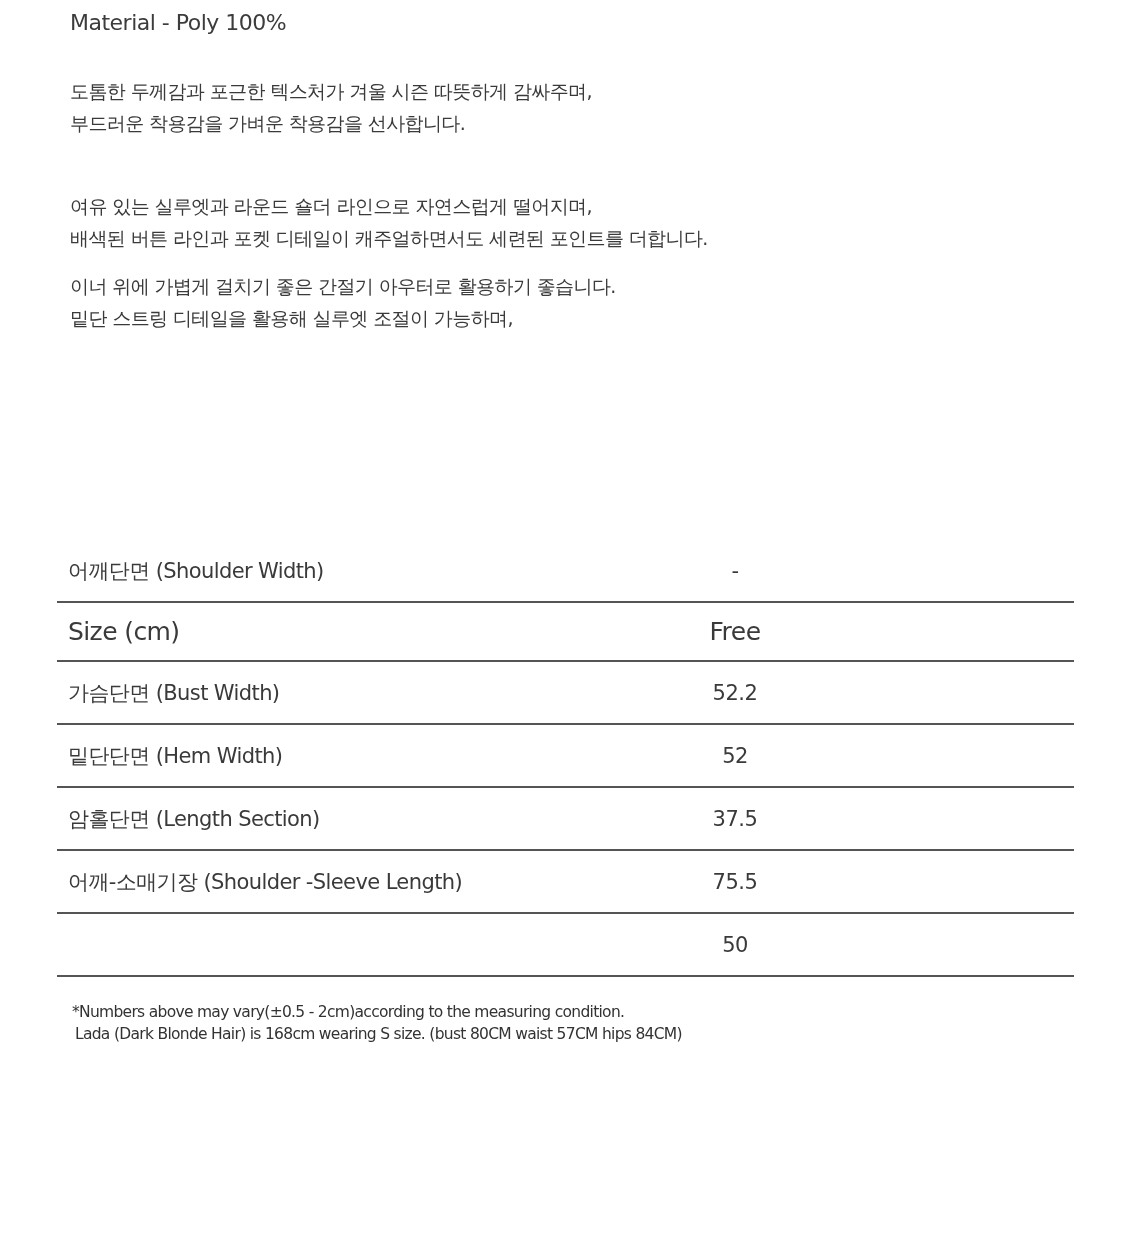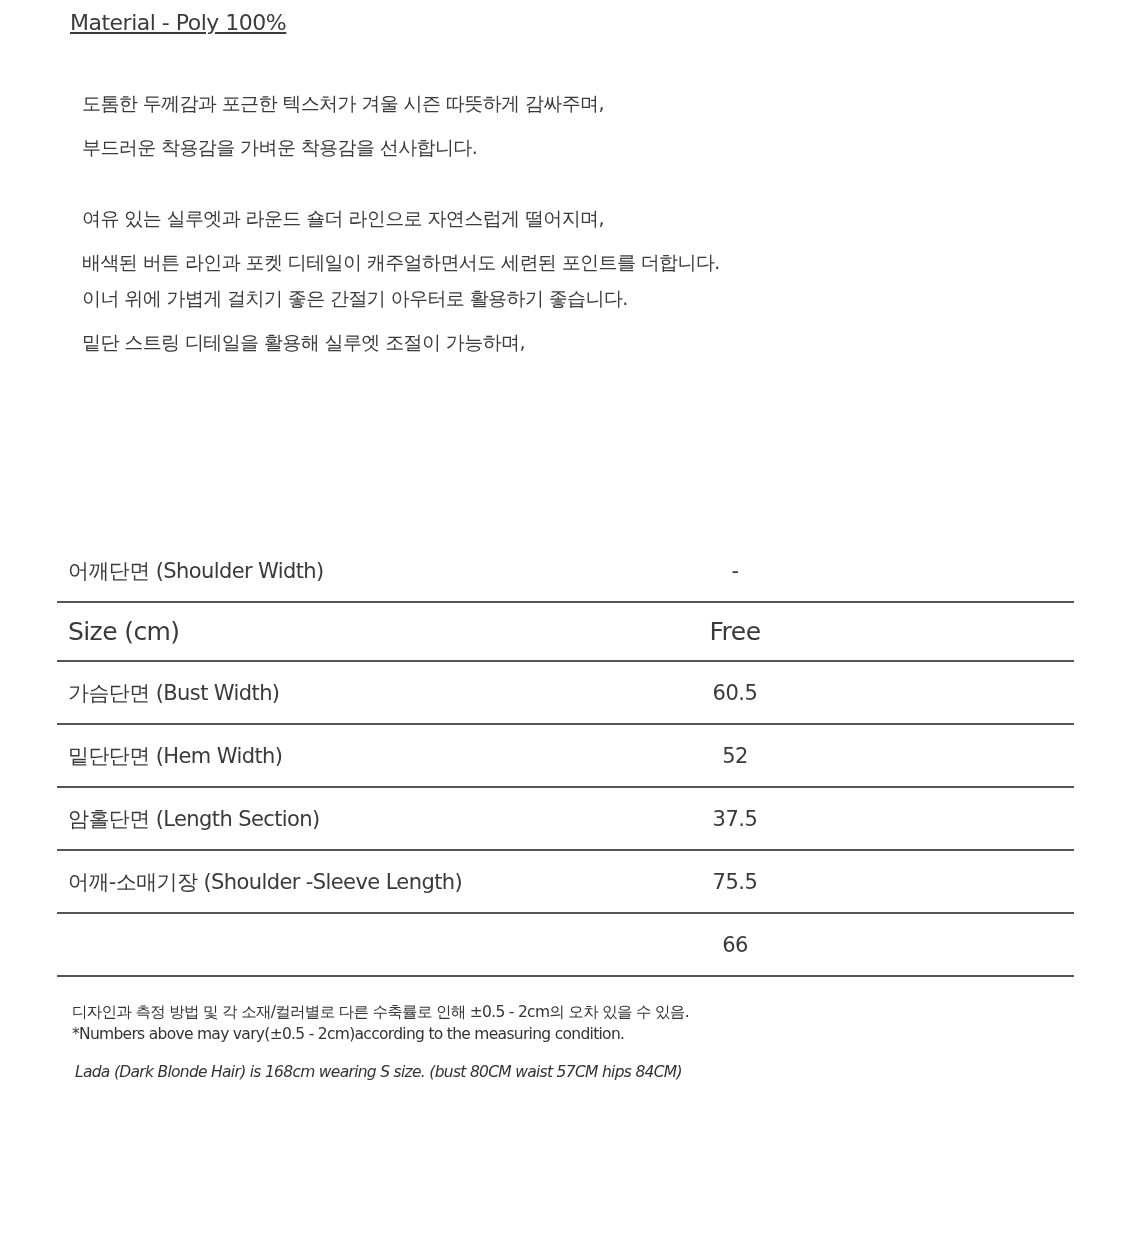--- a/index.html
+++ b/index.html
@@ -3,27 +3,27 @@
   <meta charset="utf-8">
   <style>
     html, body { margin: 0; padding: 0; background: #ffffff; }
     body {
       width: 1125px; height: 1257px; position: relative; overflow: hidden;
       font-family: "DejaVu Sans", "Liberation Sans", sans-serif;
       color: #3a3a3a;
     }
     .material {
       position: absolute; left: 70px; top: 10px;
-      font-size: 22px; letter-spacing: -0.5px; color: #3c3c3c; text-decoration: underline;
+      font-size: 22px; letter-spacing: -0.5px; color: #3c3c3c;
     }
     .para {
       position: absolute; left: 70px;
       font-size: 19px; line-height: 32px; letter-spacing: -0.6px; color: #3a3a3a;
     }
-    .para p { margin: 12px; white-space: nowrap; }
+    .para p { margin: 0; white-space: nowrap; }
     .p1 { top: 75px; }
     .p2 { top: 190px; }
     .p3 { top: 270px; }
 
     .size-table {
       position: absolute; left: 57px; top: 540px; width: 1017px;
       border-collapse: collapse;
     }
     .size-table .row {
       display: flex; align-items: center; height: 63px;
@@ -39,21 +39,21 @@
       position: absolute; left: 578px; width: 200px; text-align: center;
       font-size: 21px; letter-spacing: -0.5px; color: #3a3a3a;
     }
     .size-table .row { position: relative; }
 
     .notes {
       position: absolute; left: 72px; top: 1001px;
       font-size: 15.5px; letter-spacing: -0.7px; color: #333; line-height: 22px;
     }
     .notes p { margin: 0; white-space: nowrap; }
-    .notes .model { margin-top: 16px; padding-left: 3px; font-style: italic; }
+    .notes .model { padding-left: 3px; }
   </style>
 </head>
 <body>
 
 <div class="material">Material  -  Poly 100%</div>
 
 <div class="para p1">
   <p>도톰한 두께감과 포근한 텍스처가 겨울 시즌 따뜻하게 감싸주며,</p>
   <p>부드러운 착용감을 가벼운 착용감을 선사합니다.</p>
 </div>
@@ -70,36 +70,35 @@
   <div class="row">
     <span class="label">어깨단면 (Shoulder Width)</span>
     <span class="val">-</span>
   </div>
   <div class="row header">
     <span class="label">Size (cm)</span>
     <span class="val">Free</span>
   </div>
   <div class="row">
     <span class="label">가슴단면 (Bust Width)</span>
-    <span class="val">60.5</span>
+    <span class="val">52.2</span>
   </div>
   <div class="row">
     <span class="label">밑단단면 (Hem Width)</span>
     <span class="val">52</span>
   </div>
   <div class="row">
     <span class="label">암홀단면 (Length Section)</span>
     <span class="val">37.5</span>
   </div>
   <div class="row">
     <span class="label">어깨-소매기장 (Shoulder -Sleeve Length)</span>
     <span class="val">75.5</span>
   </div>
   <div class="row">
-    <span class="val">66</span>
+    <span class="val">50</span>
   </div>
 </div>
 
 <div class="notes">
-  <p>디자인과 측정 방법 및 각 소재/컬러별로 다른 수축률로 인해 ±0.5 - 2cm의 오차 있을 수 있음.</p>
   <p>*Numbers above may vary(±0.5 - 2cm)according to the measuring condition.</p>
   <p class="model">Lada (Dark Blonde Hair) is 168cm wearing S size. (bust 80CM waist 57CM hips 84CM)</p>
 </div>
 
 </body></html>

